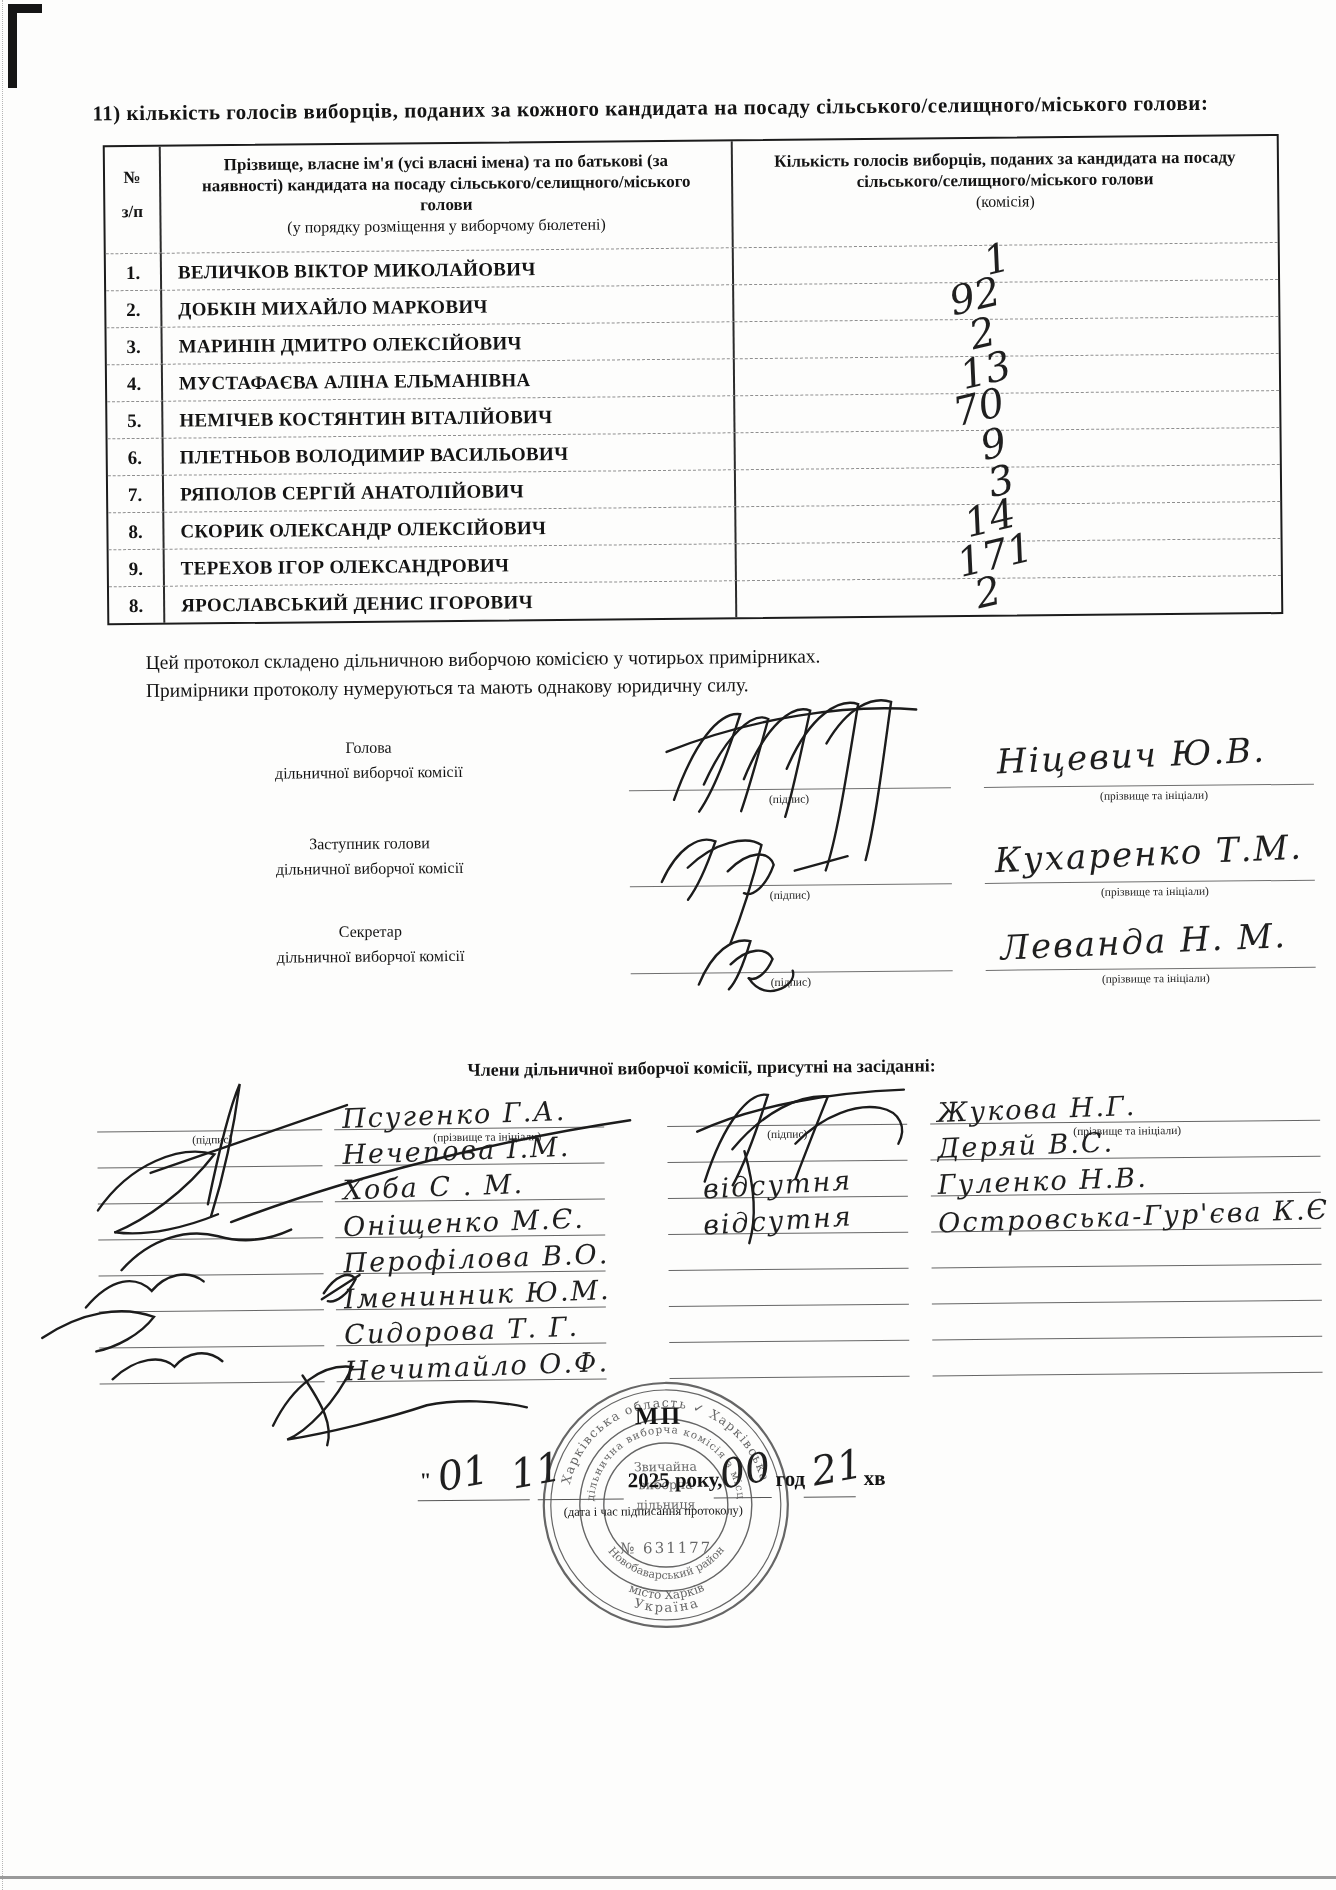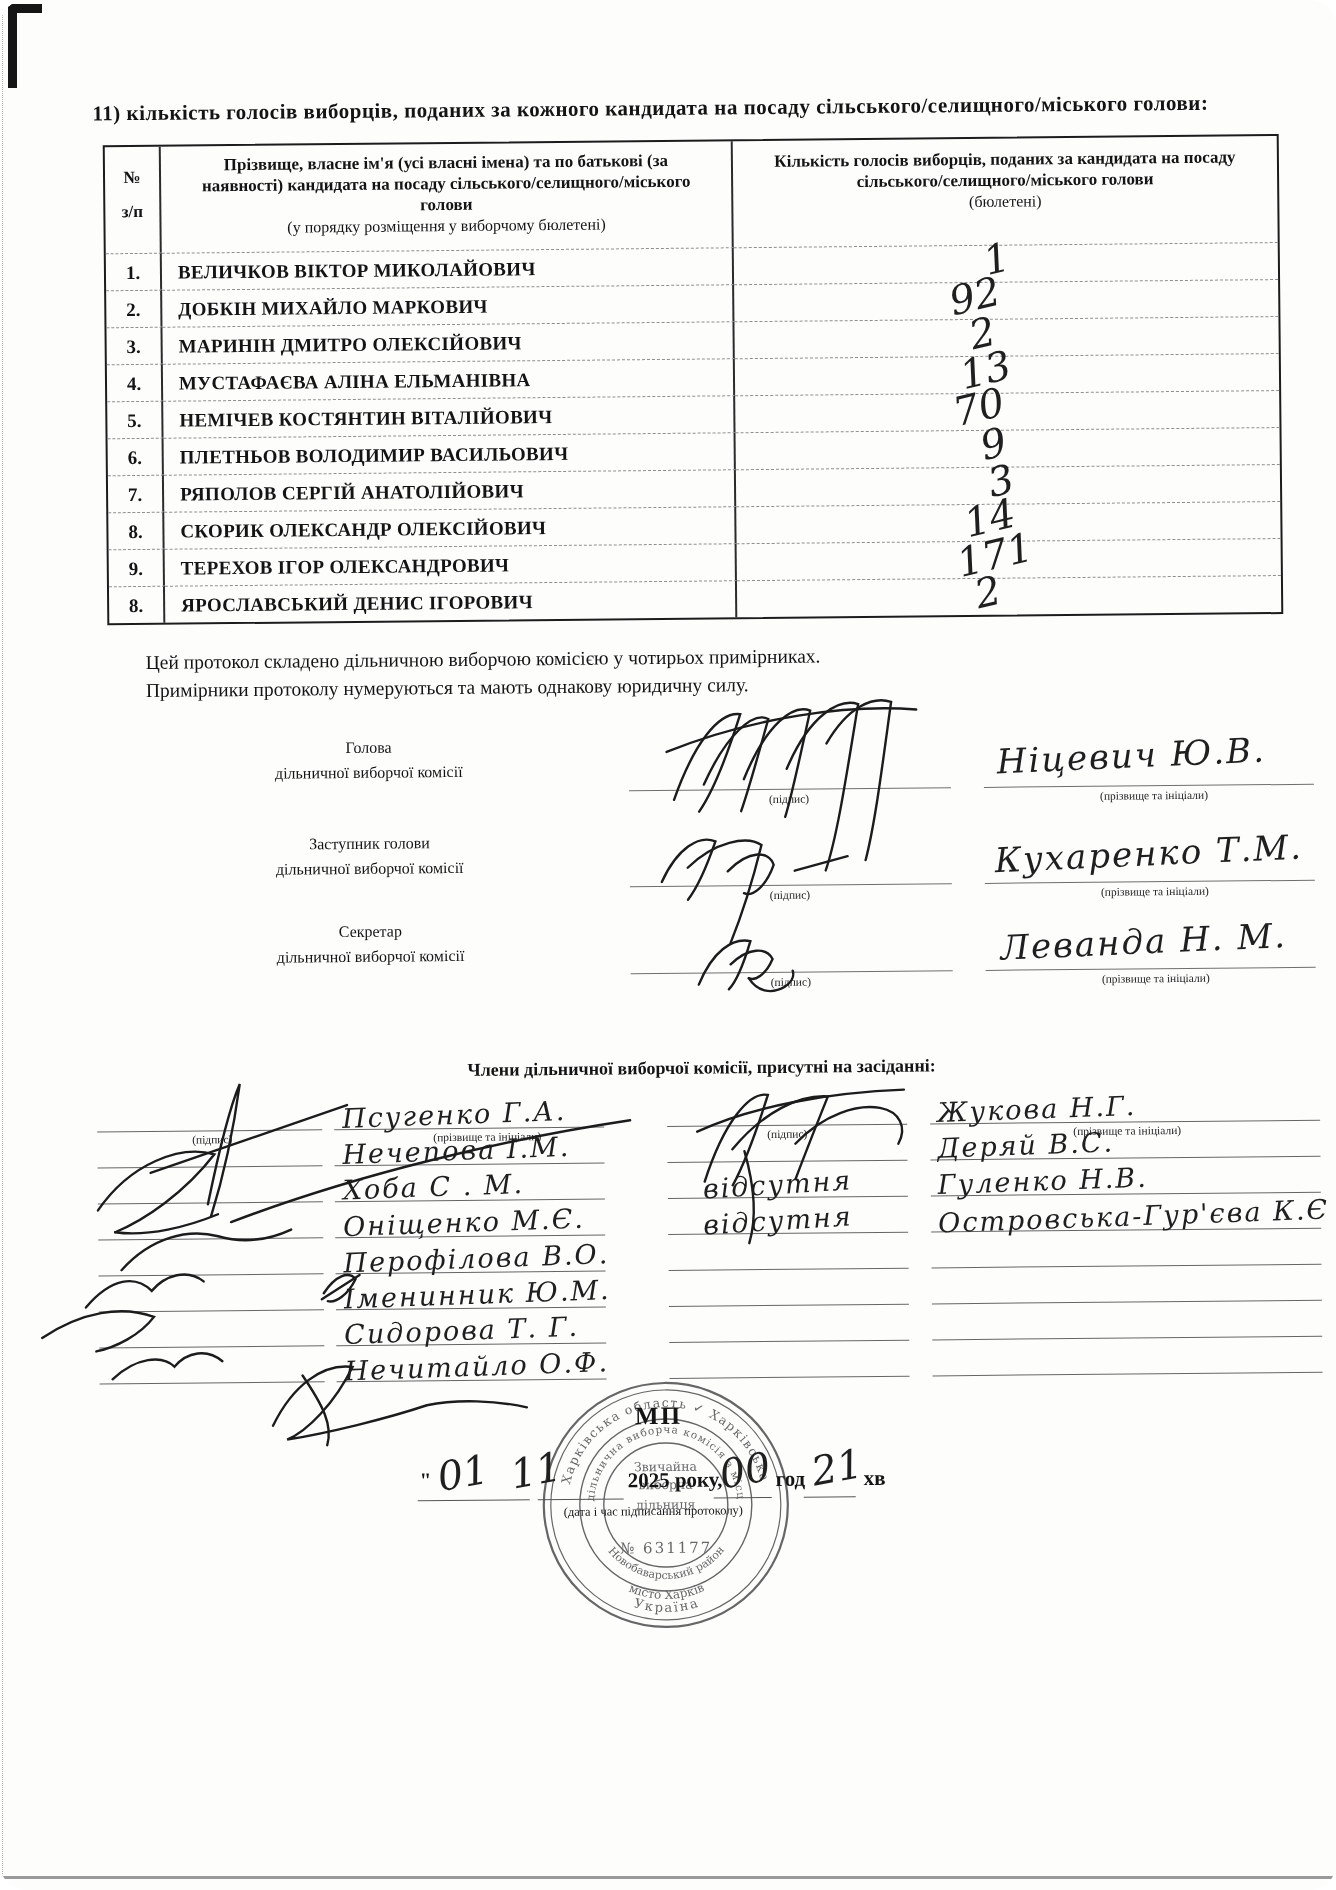--- a/index.html
+++ b/index.html
@@ -1,17 +1,17 @@
 <!DOCTYPE html>
 <html><head>
 <meta charset="utf-8">
 <style>
   html,body{margin:0;padding:0;background:#ffffff;}
   .page{position:relative;width:1336px;height:1890px;background:#fdfdfc;overflow:hidden;
-        font-family:"Liberation Serif","DejaVu Serif",serif;color:#141414;border-radius:26px;}
+        font-family:"Liberation Serif","DejaVu Serif",serif;color:#141414;}
   .scan{position:absolute;inset:0;transform:rotate(-0.55deg);transform-origin:660px 900px;}
   .abs{position:absolute;}
   .heading{left:100px;top:96px;width:1200px;font-weight:bold;font-size:21px;letter-spacing:0.5px;white-space:nowrap;}
   
   .tbl{position:absolute;left:110px;top:140px;width:1172px;display:grid;
        grid-template-columns:56px 572px 1fr;border:2px solid #1c1c1c;background:transparent;}
   .cell{box-sizing:border-box;}
   .bcol{border-right:2px solid #2b2b2b;}
   .hc{height:106px;text-align:center;font-weight:bold;font-size:17px;line-height:21px;}
   .hc1{white-space:pre-line;line-height:34px;padding-top:14px;}
@@ -63,21 +63,21 @@
 
     <div class="tbl">
       <div class="cell hc hc1 bcol">№
 з/п</div>
       <div class="cell hc hc2 bcol">
         <span>Прізвище, власне ім'я (усі власні імена) та по батькові (за наявності) кандидата на посаду сільського/селищного/міського голови</span><br>
         <span class="note">(у порядку розміщення у виборчому бюлетені)</span>
       </div>
       <div class="cell hc hc3">
         <span>Кількість голосів виборців, поданих за кандидата на посаду сільського/селищного/міського голови</span><br>
-        <span class="note">(бюлетені)</span>
+        <span class="note">(комісія)</span>
       </div>
 
       <div class="cell rc rnum bcol">1.</div>
       <div class="cell rc rname bcol">ВЕЛИЧКОВ ВІКТОР МИКОЛАЙОВИЧ</div>
       <div class="cell rc rvotes">
           <span class="hw hw-num" style="left:250px;">1</span>
         </div>
 
       <div class="cell rc rnum bcol">2.</div>
       <div class="cell rc rname bcol">ДОБКІН МИХАЙЛО МАРКОВИЧ</div>

